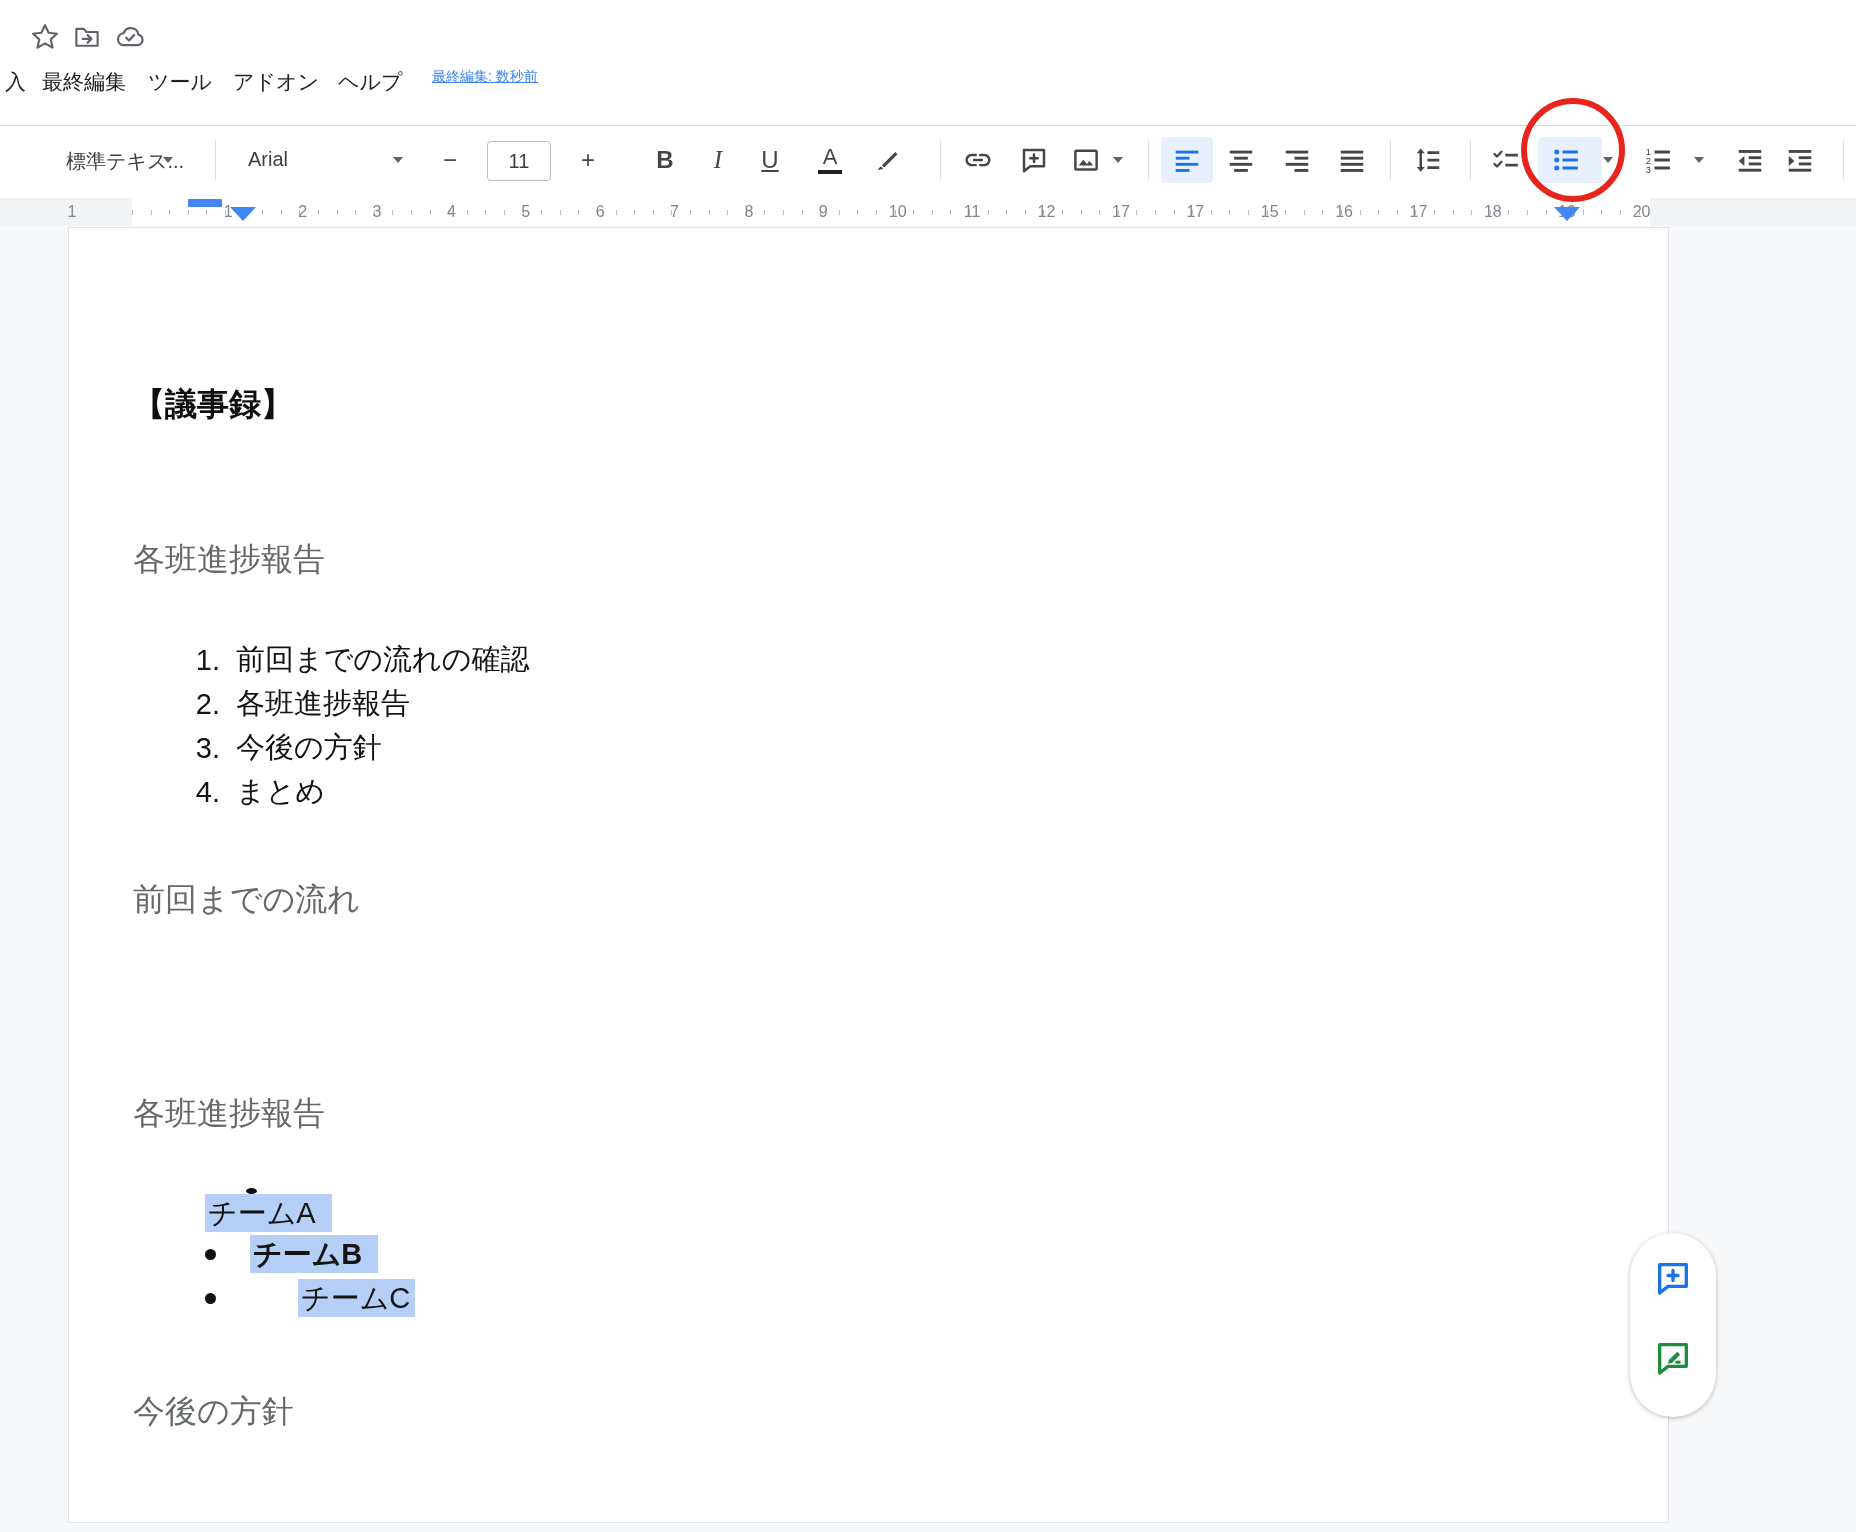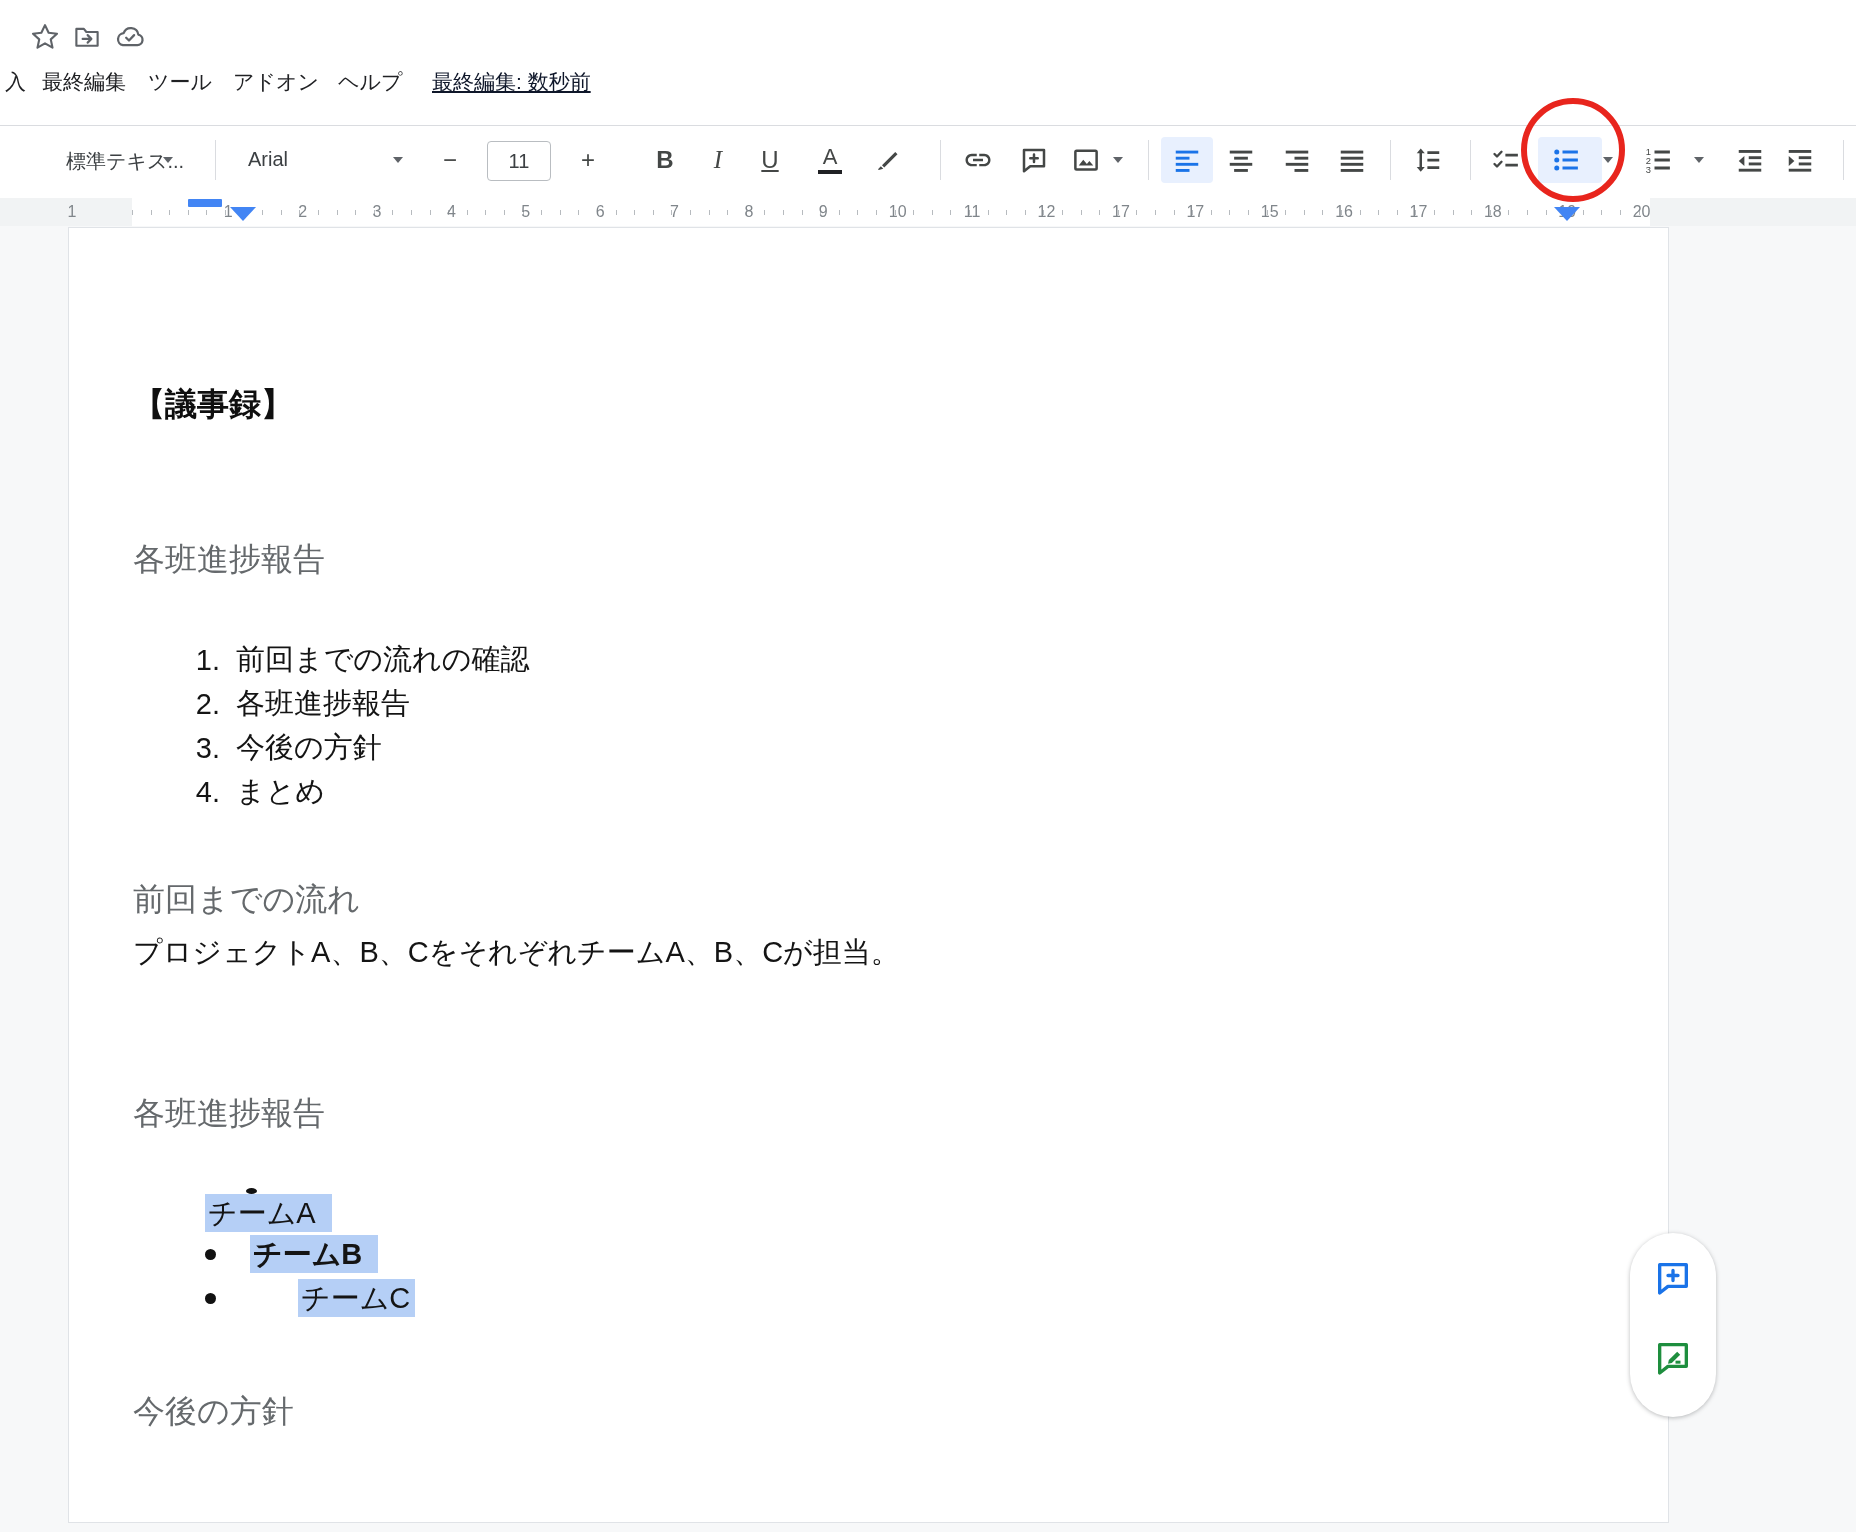--- a/index.html
+++ b/index.html
@@ -1,21 +1,21 @@
 <!DOCTYPE html>
 <html><head>
 <meta charset="utf-8">
 <style>
   html,body{margin:0;padding:0;background:#fff;}
   .app{position:relative;width:1856px;height:1532px;background:#fff;overflow:hidden;
        font-family:"Liberation Sans","DejaVu Sans",sans-serif;color:#202124;}
   
   .hdr-icon{position:absolute;width:34px;height:34px;display:flex;align-items:center;justify-content:center;}
   .menu-item{position:absolute;top:68px;font-size:21px;color:#202124;white-space:nowrap;cursor:default;}
-  .last-edit{position:absolute;top:68px;left:432px;font-size:21px;color:#0f172a;text-decoration:underline;white-space:nowrap;}
+  .last-edit{position:absolute;top:68px;left:432px;font-size:14px;color:#3b82f6;text-decoration:underline;white-space:nowrap;}
   .hdr-divider{position:absolute;left:0;top:125px;width:1856px;height:1px;background:#dadce0;}
   
   .tbtn{position:absolute;top:138px;width:44px;height:44px;display:flex;align-items:center;justify-content:center;border-radius:4px;}
   .tlabel{position:absolute;top:148px;font-size:20px;color:#3c4043;white-space:nowrap;}
   .dd{width:0;height:0;border-left:5px solid transparent;border-right:5px solid transparent;border-top:6px solid #5f6368;}
   .ddpos{position:absolute;top:157px;}
   .sep{position:absolute;top:140px;width:1px;height:40px;background:#dadce0;}
   .sizebox{position:absolute;left:487px;top:141px;width:62px;height:38px;border:1px solid #b9bdc1;border-radius:4px;
            display:flex;align-items:center;justify-content:center;font-size:20px;color:#3c4043;}
   .glyph{font-size:24px;color:#444746;}
@@ -320,21 +320,20 @@
     <span>今後の方針</span>
   </div>
 
   <div class="ol-row" style="top: 770px;">
     <span class="ol-num">4.</span>
     <span>まとめ</span>
   </div>
 </div>
 
   <div class="doc-h" style="top:878px;">前回までの流れ</div>
-  <div class="doc-p" style="top:933px;">プロジェクトA、B、CをそれぞれチームA、B、Cが担当。</div>
 
   <div class="doc-h" style="top:1092px;">各班進捗報告</div>
   <div id="ul-host">
   <div class="ul-row" style="top: 1188px; flex-direction: column;">
     <span class="ul-dot"></span>
     <span class="ul-text">チームA</span>
   </div>
 
   <div class="ul-row" style="top: 1232px; font-weight: bold;">
     <span class="ul-dot"></span>

